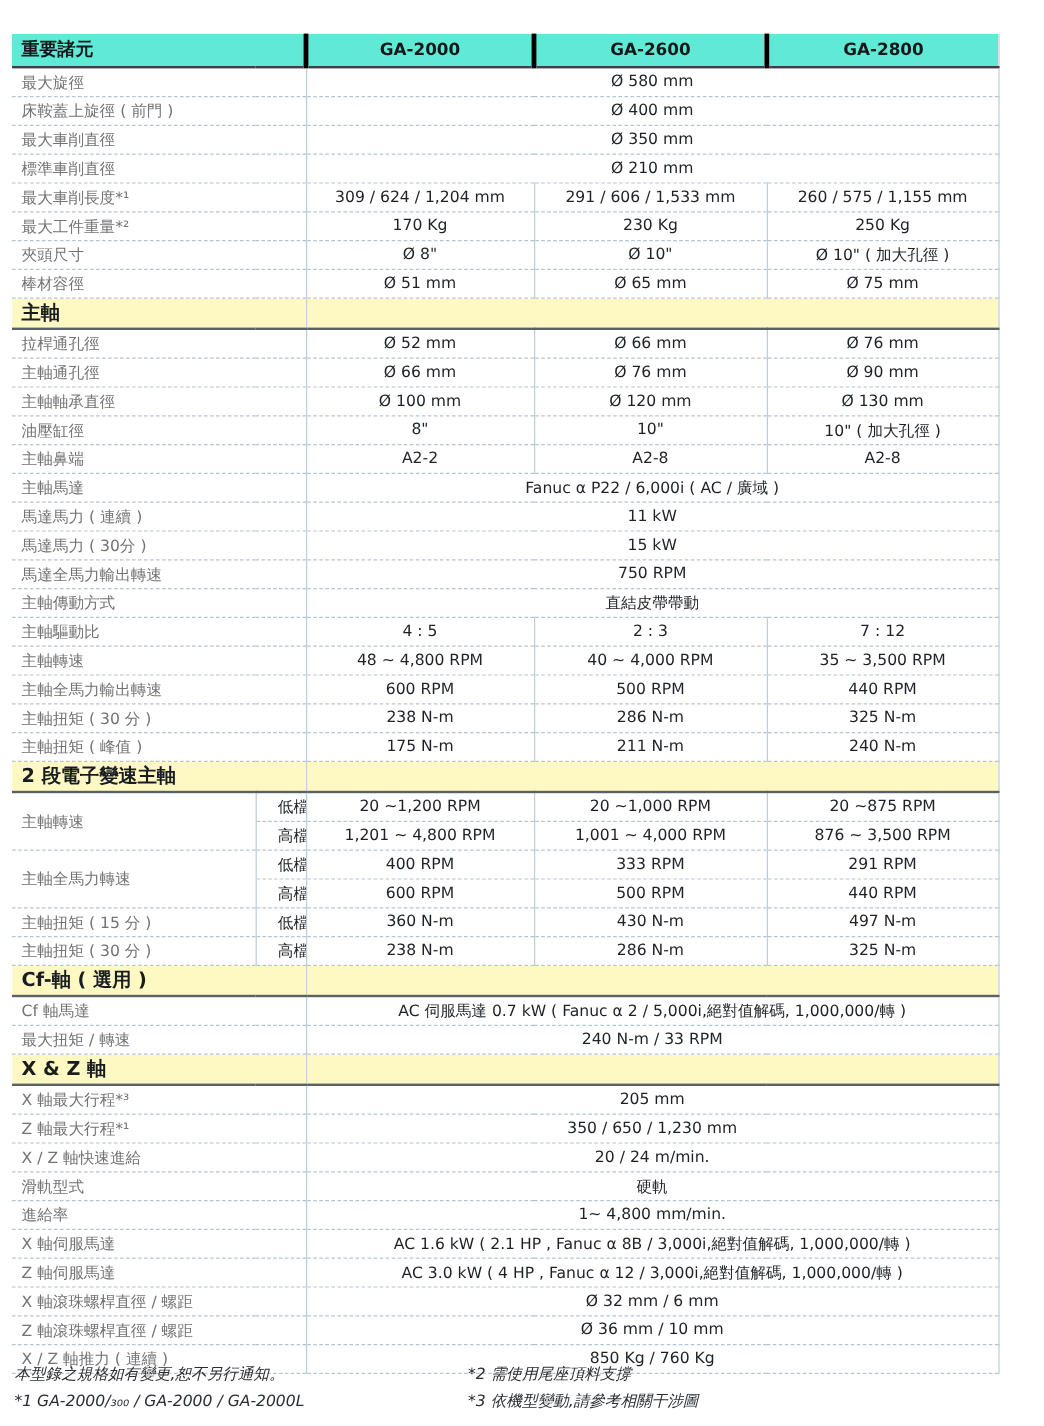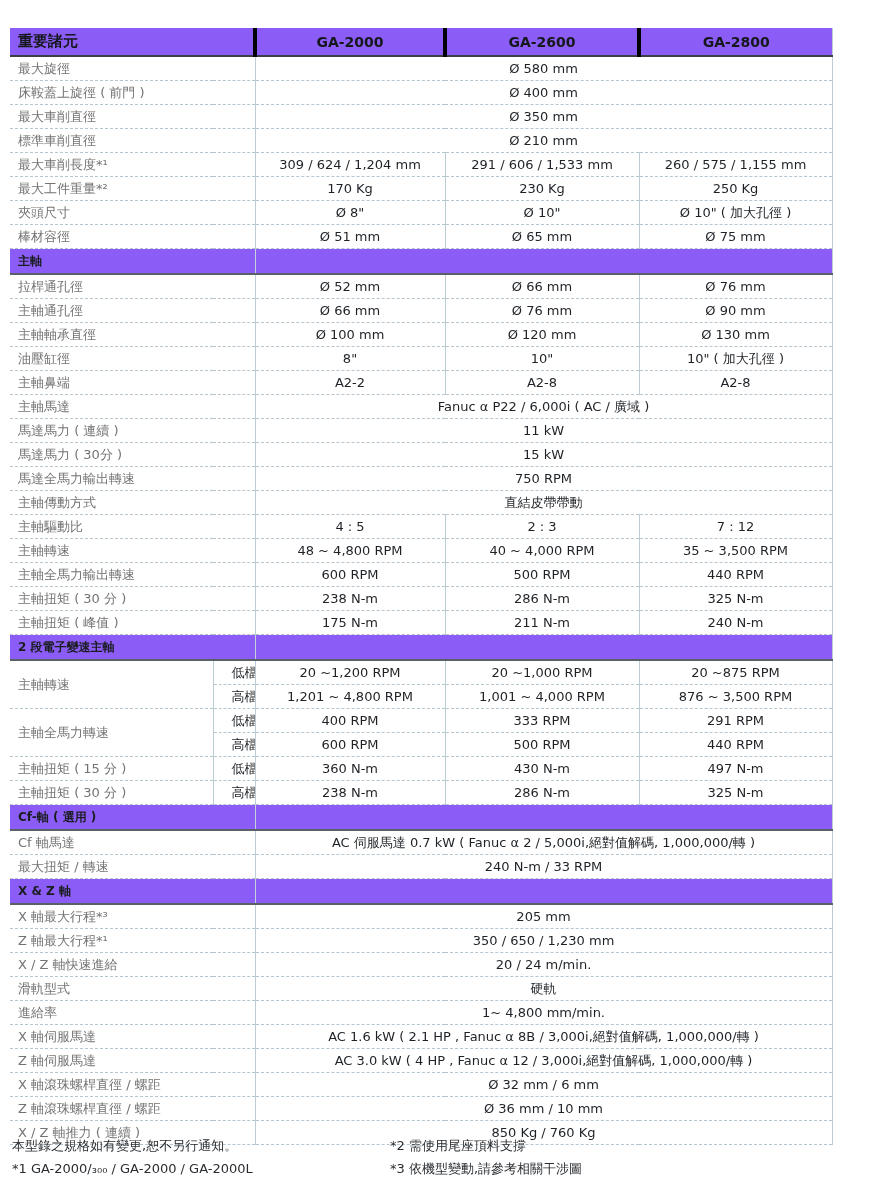--- a/index.html
+++ b/index.html
@@ -4,29 +4,29 @@
 <style>
   html,body{margin:0;padding:0;background:#ffffff;}
   body{font-family:"DejaVu Sans","Liberation Sans",sans-serif;}
   .page{position:relative;width:870px;height:1188px;background:#ffffff;overflow:hidden;}
   .spec-table{position:absolute;left:10px;top:28px;width:822px;border-collapse:collapse;table-layout:fixed;
     font-size:13px;color:#1e2226;border-right:1px solid #bccdd8;}
   .spec-table td{height:23px;padding:0 6px;border-bottom:1px dashed #b7c5cf;overflow:hidden;white-space:nowrap;}
   td.label{text-align:left;padding-left:8px;color:#737373;}
   td.val{text-align:center;border-left:1px solid #bccdd8;}
   td.sub{text-align:center;border-left:1px solid #bccdd8;padding:0 18px;}
-  tr.header td{background:#8b5cf6;font-weight:bold;color:#15181b;height:27px;
+  tr.header td{background:#5eead4;font-weight:bold;color:#15181b;height:27px;
     border-bottom:2px solid #3a4046;font-size:14px;}
   tr.header td.label{font-size:15px;}
   tr.header td.val{border-left:4px solid #000000;}
-  tr.section td{background:#8b5cf6;font-weight:bold;color:#1a1d20;height:24px;
-    border-bottom:2px solid #596066;font-size:12px;}
+  tr.section td{background:#fef9c3;font-weight:bold;color:#1a1d20;height:24px;
+    border-bottom:2px solid #596066;font-size:16px;}
   tr.section td.sec-fill{border-left:1px solid #c6d1da;}
   .footnotes{position:absolute;left:12px;top:1134px;width:846px;display:flex;
-    font-size:13px;color:#2a2e32;line-height:23px;}
+    font-size:13px;color:#2a2e32;line-height:23px;font-style:italic;}
   .footnotes .fn-left{width:378px;}
   .footnotes .fn-right{flex:1;}
   .fn-line{white-space:nowrap;}
 </style>
 </head>
 <body>
 
 <div class="page">
 
   <table class="spec-table">

